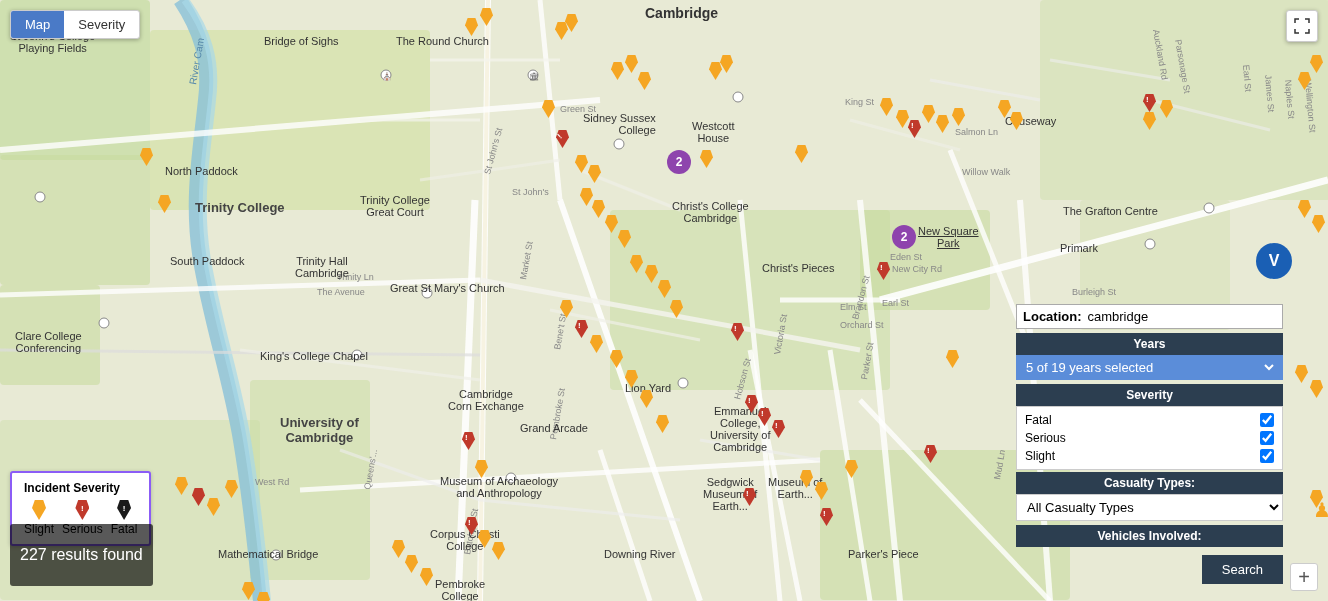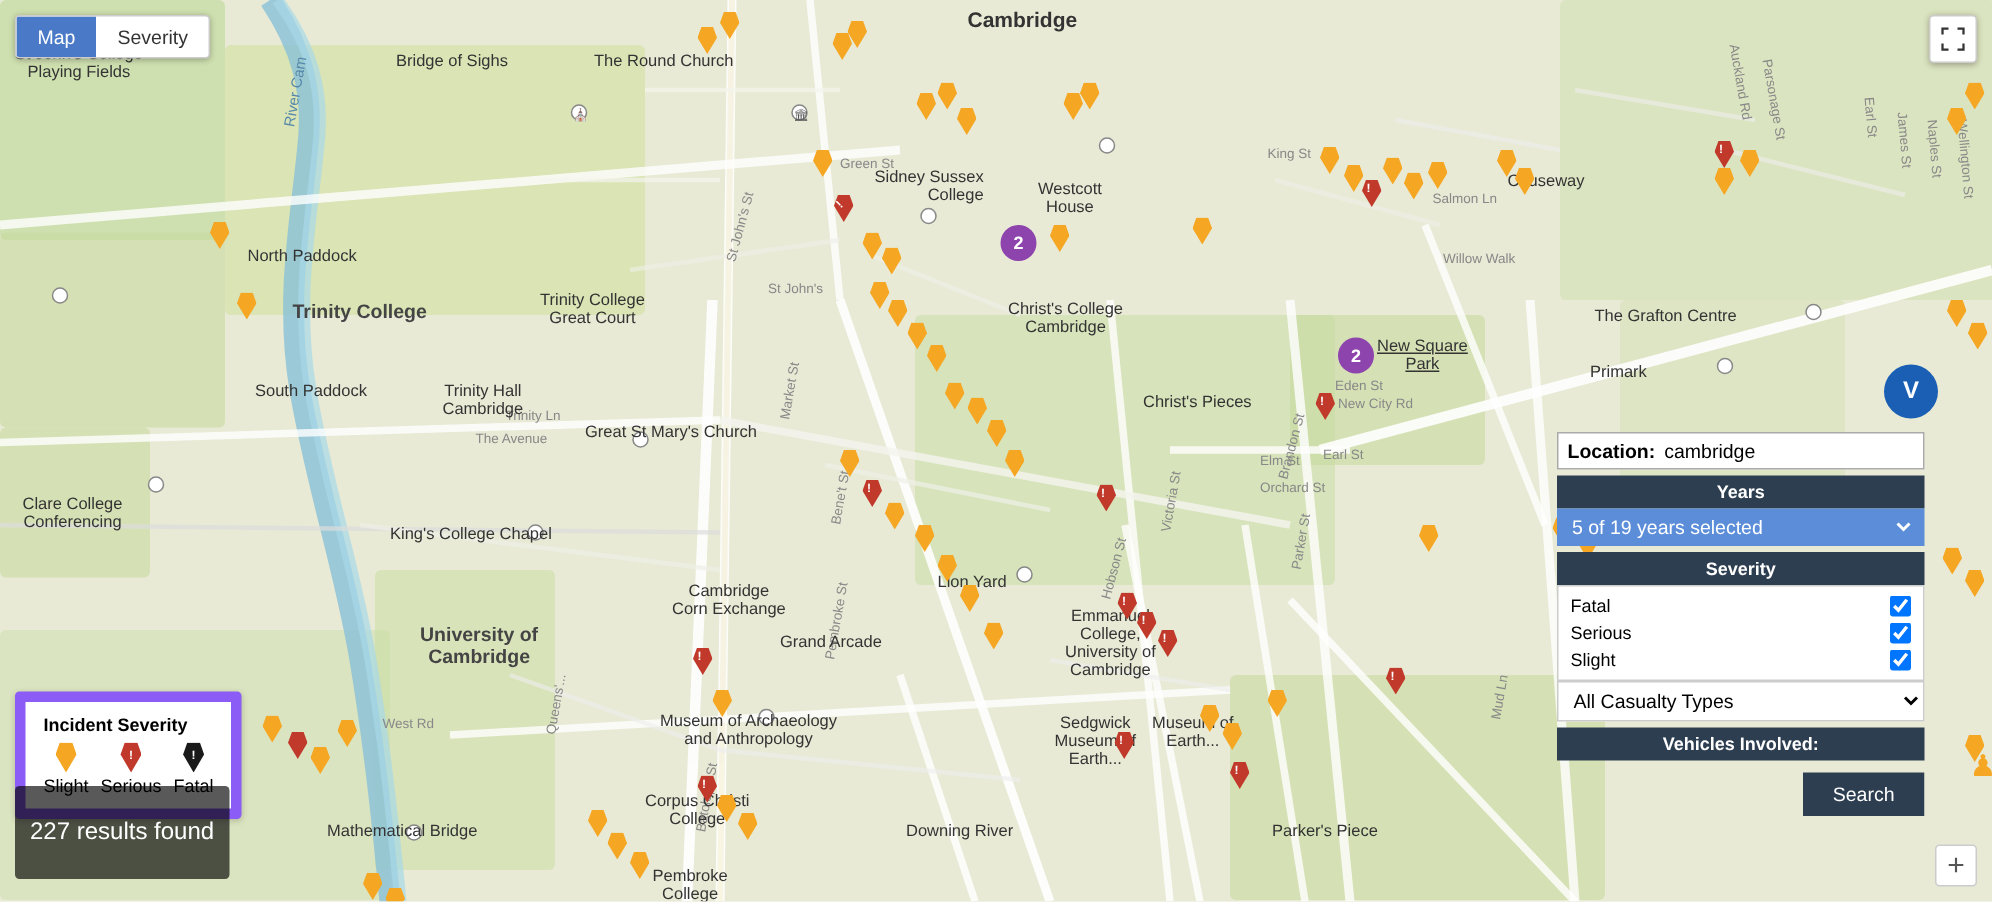--- a/index.html
+++ b/index.html
@@ -80,21 +80,21 @@
       font-weight: 300;
       color: #555;
     }
 
     
     #legend {
       position: absolute;
       bottom: 55px;
       left: 10px;
       background: white;
-      border: 7px solid #8b5cf6;
+      border: 2px solid #8b5cf6;
       border-radius: 3px;
       padding: 8px 12px;
       z-index: 100;
       font-size: 12px;
       box-shadow: 0 1px 4px rgba(0,0,0,0.2);
     }
     #legend .legend-title {
       font-weight: bold;
       margin-bottom: 5px;
       font-size: 12px;
@@ -120,23 +120,23 @@
       color: white;
       padding: 22px 10px;
       border-radius: 3px;
       font-size: 16px;
       z-index: 100;
     }
 
     
     #right-panel {
       position: absolute;
-      top: 288px;
+      top: 304px;
       right: 45px;
-      width: 245px;
+      width: 267px;
       background: transparent;
       z-index: 200;
     }
 
     .panel-row {
       margin-bottom: 4px;
     }
 
     .location-row {
       display: flex;
@@ -632,20 +632,21 @@
         <span>Serious</span>
         <input type="checkbox" class="severity-checkbox" checked="" style="">
       </div>
       <div class="severity-item">
         <span>Slight</span>
         <input type="checkbox" class="severity-checkbox" checked="" style="">
       </div>
     </div>
 
     
+    <div class="section-header casualty-section">Casualty Types:</div>
     <select class="dropdown-select">
       <option>All Casualty Types</option>
       <option>Pedestrian</option>
       <option>Cyclist</option>
       <option>Motorcyclist</option>
     </select>
 
     
     <div class="section-header" style="margin-top:4px;">Vehicles Involved:</div>
 

